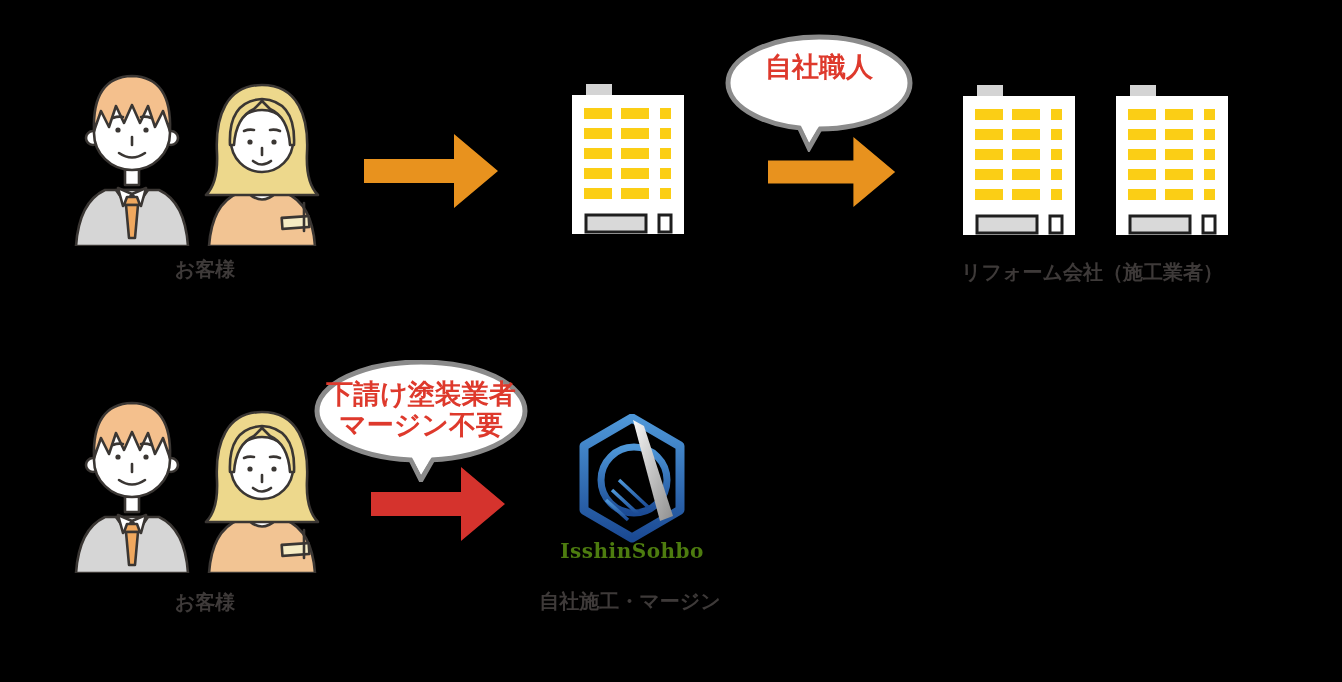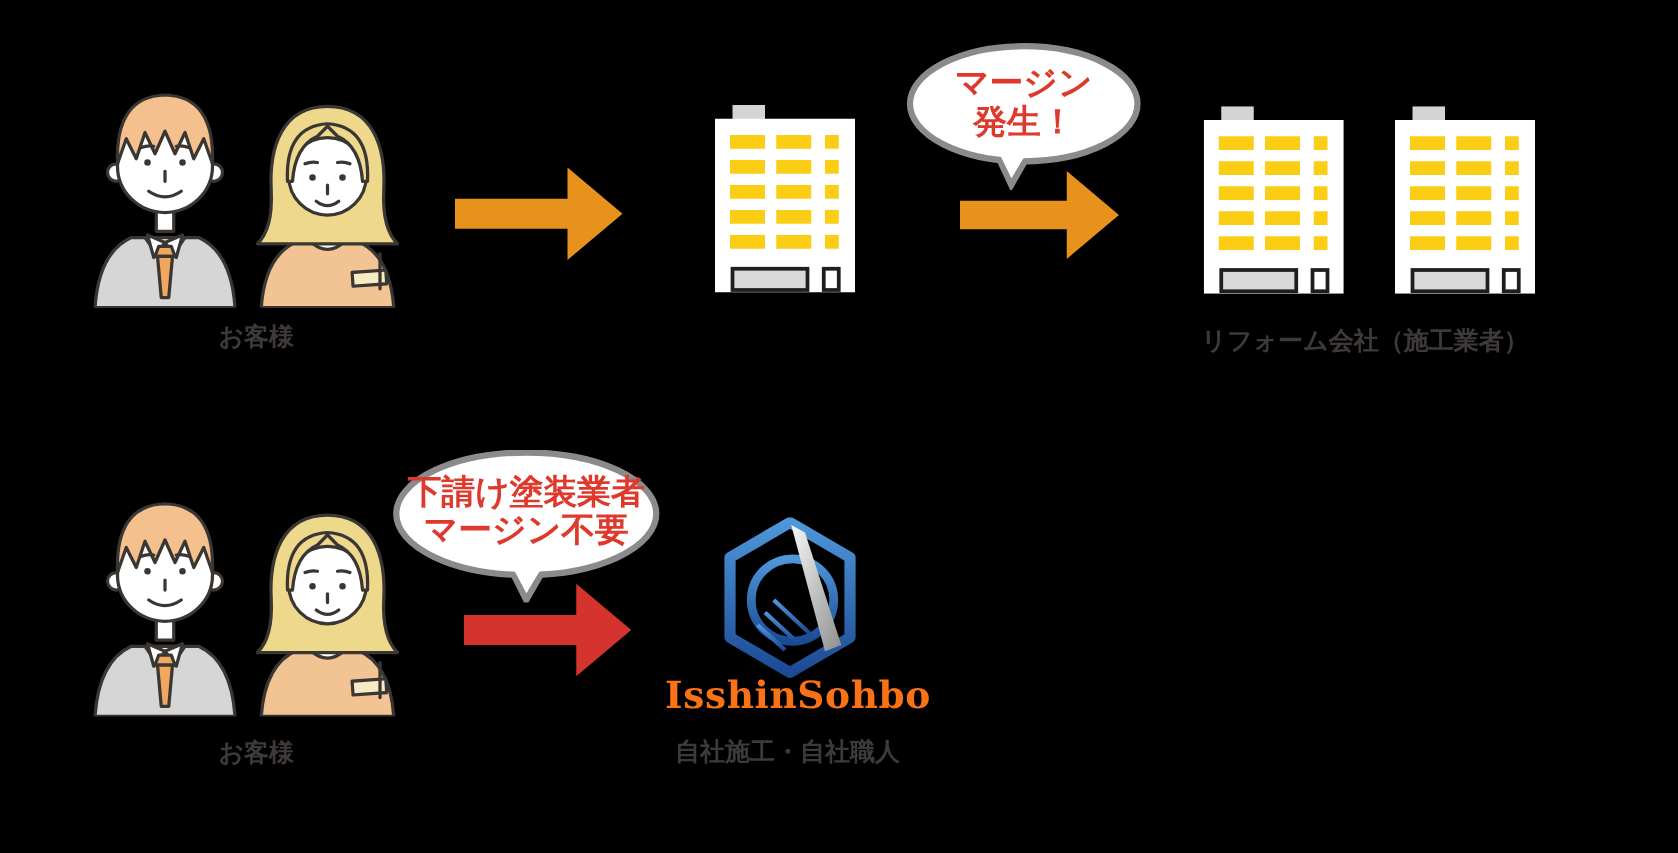--- a/index.html
+++ b/index.html
@@ -11,21 +11,21 @@
   .jp-label{
     color:#3e3a39;font-weight:bold;font-size:20px;line-height:34px;
     text-align:center;white-space:nowrap;
   }
   .bubble-text{
     position:absolute;left:0;width:100%;text-align:center;
     color:#de392c;font-weight:bold;font-size:27px;line-height:31px;
   }
   .bubble-text span{display:block;}
   .logo-word{
-    color:#f97316;font-weight:bold;font-size:30px;text-align:center;
+    color:#4d7c0f;font-weight:bold;font-size:20px;text-align:center;
     font-family:"DejaVu Serif","Liberation Serif",serif;letter-spacing:.5px;white-space:nowrap;
   }
   svg{display:block;}
 </style>
 </head>
 <body>
 
 <div class="stage">
 
   <div class="abs" style="left:66px;top:61px;width:270px;height:185px;">
@@ -101,22 +101,21 @@
     </svg>
   </div>
 
   <div class="abs" style="left:724px;top:34px;width:190px;height:118px;">
     <svg viewBox="0 0 190 118" width="190" height="118">
       <path d="M72 86 L85 114 L101 86 Z" fill="#ffffff" stroke="#8b8b8b" stroke-width="5"></path>
       <ellipse cx="95" cy="49" rx="91" ry="46" fill="#ffffff" stroke="#8b8b8b" stroke-width="5"></ellipse>
       <path d="M74 86 L85 108 L99 86 Z" fill="#ffffff"></path>
     </svg>
     <div class="bubble-text" style="top:17px;">
-      <span>マージン</span>
-      <span>発生！</span>
+      <span>自社職人</span>
     </div>
   </div>
 
   <div class="abs" style="left:768px;top:134px;">
     <svg viewBox="0 0 137 80" width="130" height="76">
       <polygon points="0,28 90,28 90,3 134,40 90,77 90,52 0,52" fill="#e8921e"></polygon>
     </svg>
   </div>
 
   <div class="abs" style="left:963px;top:85px;">
@@ -244,15 +243,15 @@
       <circle cx="58" cy="66" r="33" fill="none" stroke="url(#lgBlue)" stroke-width="7"></circle>
       <g stroke="url(#lgBlue)" stroke-width="3.5">
         <line x1="30" y1="86" x2="52" y2="106"></line>
         <line x1="36" y1="76" x2="62" y2="100"></line>
         <line x1="43" y1="66" x2="72" y2="93"></line>
       </g>
       <polygon points="57,6 68,12 97,102 84,107" fill="url(#lgSilver)"></polygon>
     </svg>
   </div>
   <div class="abs logo-word" style="left:532px;top:539px;width:200px;">IsshinSohbo</div>
-  <div class="abs jp-label" style="left:454px;top:584px;width:352px;">自社施工・自社職人</div>
+  <div class="abs jp-label" style="left:454px;top:584px;width:352px;">自社施工・マージン</div>
 
 </div>
 
 </body></html>

